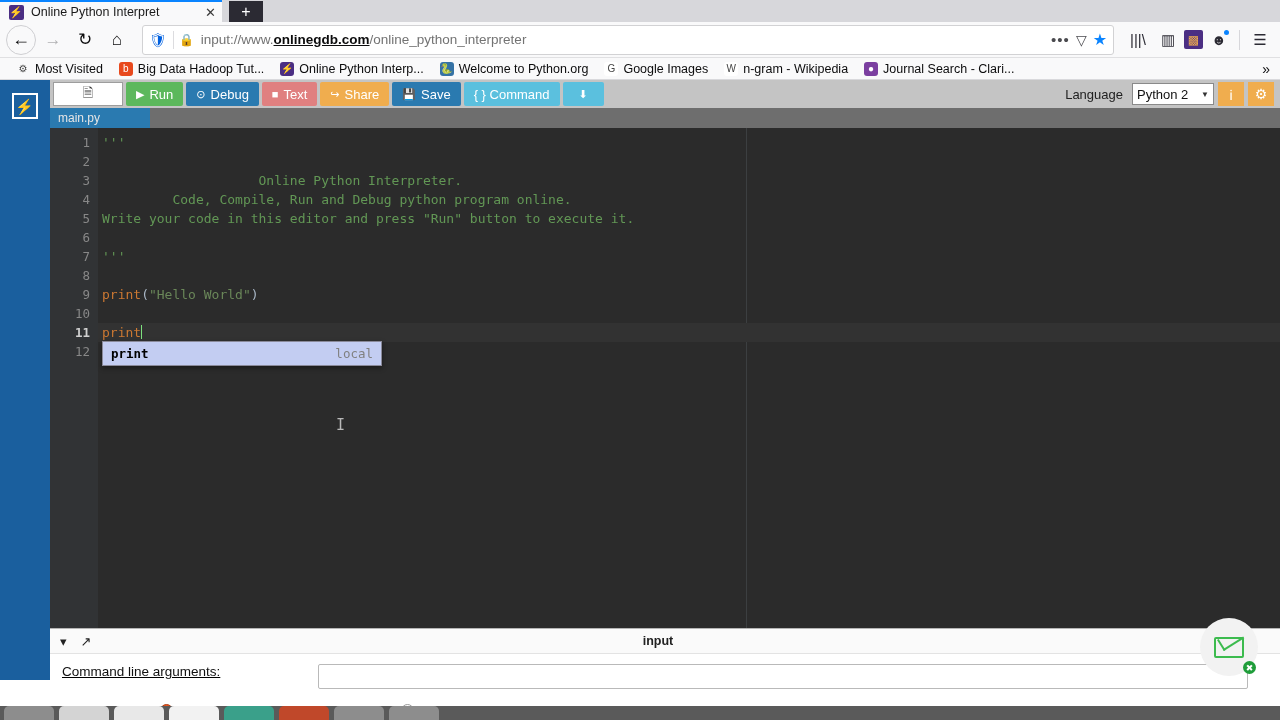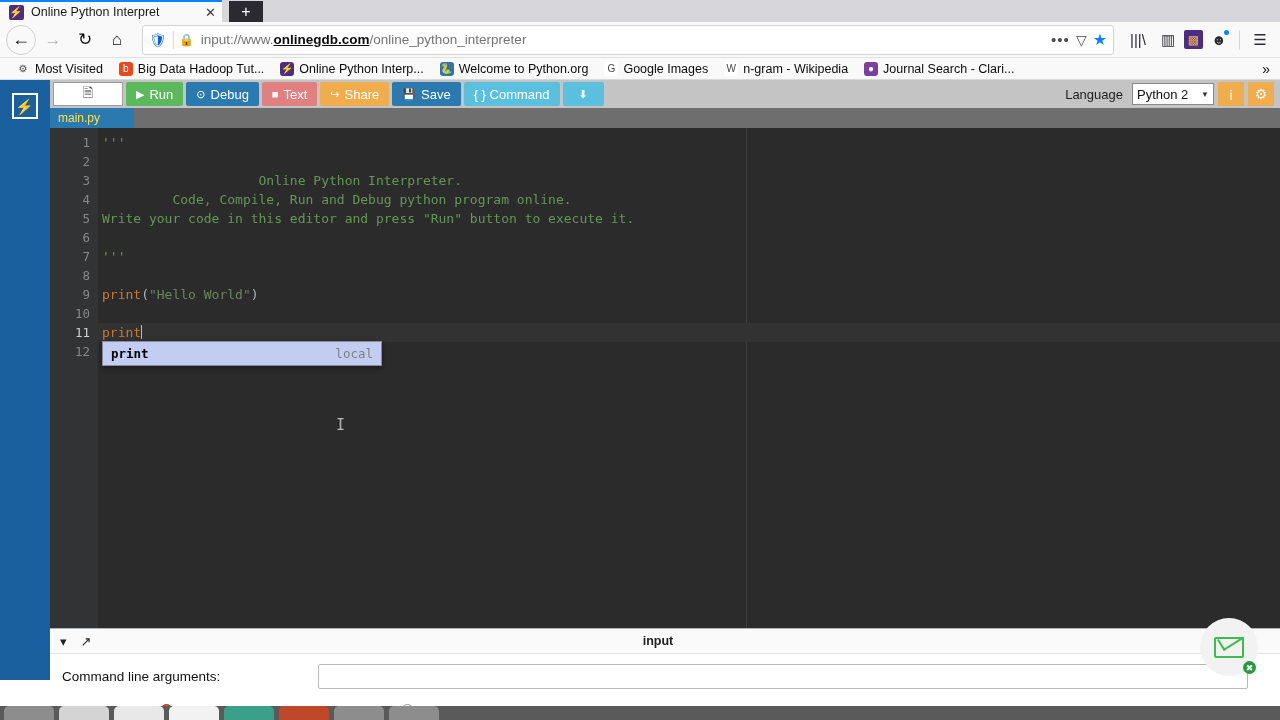--- a/index.html
+++ b/index.html
@@ -127,35 +127,35 @@
   .lang-select {
     width: 82px; height: 22px; background:#fff; border:1px solid #8a8a8a;
     display:flex; align-items:center; padding: 0 4px; font-size:13px; color:#111;
   }
   .lang-select .cv { margin-left:auto; font-size:8px; color:#333; }
   .icobtn { width:26px; height:24px; background:#f0ad4e; display:flex;
             align-items:center; justify-content:center; color:#fff; font-size:14px; }
 
   .tabsrow { height:20px; background:#6e6e6e; display:flex; align-items:stretch; }
   .filetab {
-    width: 84px; background:#2a7ab0; color:#fde047; font-size:12px;
+    width: 100px; background:#2a7ab0; color:#e5e5e5; font-size:12px;
     display:flex; align-items:center; padding-left:8px;
   }
 
   .editor {
     position:absolute; left:0; right:0; top:48px; bottom:0;
     background:#2b2b2b; overflow:hidden;
   }
   .gutter {
     position:absolute; left:0; top:0; bottom:0; width:48px;
     background:#313335; color:#888; font-family:"DejaVu Sans Mono", monospace;
     font-size:12.5px; text-align:right; padding-top:5px;
   }
   .gutter div { height:19px; line-height:19px; padding-right:8px; }
-  .gutter div.active { color:#d0d0d0; }
+  .gutter div.active { color:#d0d0d0;font-weight:bold; }
   .code {
     position:absolute; left:48px; top:0; right:0; bottom:0;
     font-family:"DejaVu Sans Mono", monospace; font-size:13px;
     padding-top:5px; color:#a9b7c6; white-space:pre;
   }
   .code .ln { height:19px; line-height:19px; padding-left:4px; position:relative; }
   .code .ln.hl { background:#323232; }
   .cmt { color:#629755; }
   .fn { color:#cc7832; }
   .str { color:#6a8759; }
@@ -189,21 +189,21 @@
   }
   .inhead {
     height:25px; background:#fafafa; display:flex; align-items:center;
     padding: 0 10px; gap:14px; border-bottom:1px solid #e3e3e3; position:relative;
   }
   .inhead .hico { font-size:13px; color:#222; }
   .inhead .htitle {
     position:absolute; left:0; right:14px; text-align:center;
     font-size:12.5px; color:#222; font-weight:bold; pointer-events:none;
   }
-  .cla-row { display:flex; align-items:center; padding: 10px 12px 0 12px; gap:16px; }
+  .cla-row { display:flex; align-items:flex-start; padding: 10px 12px 0 12px; gap:16px;text-decoration:underline; }
   .cla-label { font-size:13.5px; color:#111; width:240px; }
   .cla-input {
     flex:1; height:25px; border:1px solid #b9b9b9; border-radius:2px;
     background:#fff; margin-right:20px;
   }
   .stdin-row { display:flex; align-items:center; padding: 14px 12px 0 12px; font-size:13.5px; color:#111; }
   .radio {
     width:13px; height:13px; border-radius:50%; border:1px solid #9a9a9a;
     display:inline-block; margin: 0 6px 0 6px; vertical-align:-2px; background:#fff;
     position:relative;

